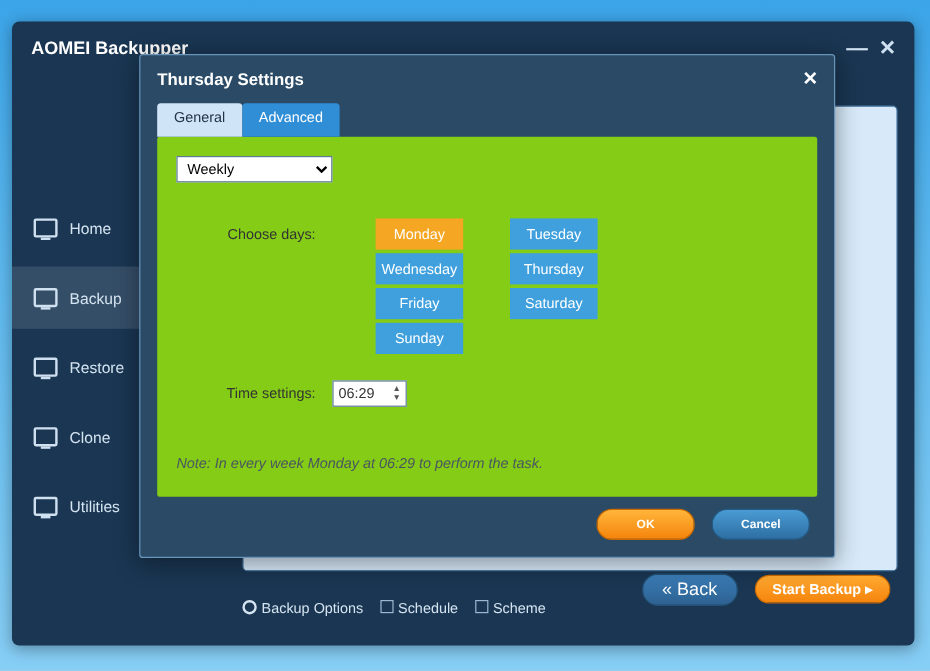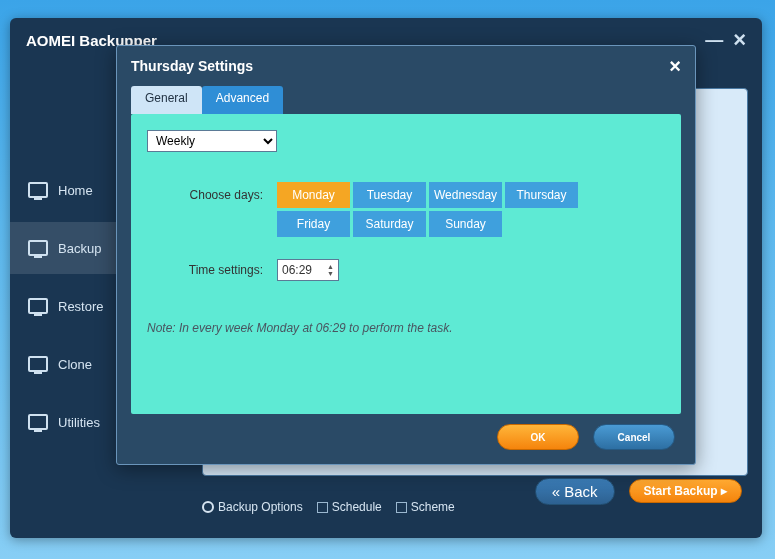--- a/index.html
+++ b/index.html
@@ -28,21 +28,21 @@
 }
 .sidebar-item.active { background: rgba(255,255,255,.12); }
 .sidebar-item .side-icon { width: 20px; height: 16px; border: 2px solid #cfe1f0; border-radius: 2px; position: relative; }
 .sidebar-item .side-icon::after { content: ""; position: absolute; bottom: -4px; left: 4px; width: 8px; height: 2px; background: #cfe1f0; }
 
 
 .footer-bar {
   position: absolute; bottom: 32px; left: 192px; right: 20px; height: 30px;
   display: flex; align-items: center; gap: 14px; color: #d5e4f1; font-size: 12px;
 }
-.footer-bar .opt { display: flex; align-items: center; gap: 4px; cursor: pointer; margin-top: 32px; }
+.footer-bar .opt { display: flex; gap: 4px; cursor: pointer; margin-top: 32px; }
 .footer-bar .chk { width: 11px; height: 11px; border: 1px solid #9bb8d0; display: inline-block; }
 .footer-bar .gear { width: 12px; height: 12px; border: 2px solid #d5e4f1; border-radius: 50%; display:inline-block; }
 .footer-bar .spacer { flex: 1; }
 .btn-back {
   background: linear-gradient(#3b7db8,#2d6191); border: 1px solid #235175; border-radius: 14px;
   padding: 4px 16px; color: #fff; font-size: 15px; cursor: pointer;
 }
 .btn-start {
   background: linear-gradient(#ffa931,#f5840c); border: 1px solid #c96900; border-radius: 14px;
   padding: 4px 14px; color: #fff; font-size: 12px; font-weight: 600; cursor: pointer;
@@ -72,31 +72,31 @@
 
 .tab-strip { height: 28px; display: flex; padding-left: 14px; }
 .tab {
   padding: 5px 14px; font-size: 12px; cursor: pointer; border-top-left-radius: 3px; border-top-right-radius: 3px;
   margin-right: 0px;
 }
 .tab.active { background: #cfe5f7; color: #234; }
 .tab.inactive { background: #2f8ed6; color: #ffffff; }
 
 .dialog-body {
-  background: #5eead4; margin: 0 14px; border-radius: 2px; height: 300px; padding: 16px; color: #333;
+  background: #84cc16; margin: 0 14px; border-radius: 2px; height: 300px; padding: 16px; color: #333;
 }
 .freq-select {
   width: 130px; height: 22px; background: #fff; border: 1px solid #5b7a96; font-size: 12px; padding: 1px 4px;
 }
 .row { display: flex; align-items: flex-start; margin-top: 30px; }
 .row-label { width: 130px; text-align: right; padding-right: 14px; font-size: 12px; padding-top: 6px; }
 .days-grid { display: flex; flex-wrap: wrap; gap: 3px; width: 310px; }
 .day-btn {
   width: 73px; height: 26px; display: flex; align-items: center; justify-content: center;
-  font-size: 12px; color: #fff; background: #3fa0dd; cursor: pointer;
+  font-size: 12px; color: #fff; background: #3fa0dd; cursor: pointer; margin-left: 36px;
 }
 .day-btn.selected { background: #f5a623; }
 .time-input {
   width: 62px; height: 22px; border: 1px solid #5b7a96; background: #fff; display: flex; align-items: center;
   padding: 0 4px; font-size: 12px; justify-content: space-between;
 }
 .time-input .spin { display: flex; flex-direction: column; font-size: 7px; line-height: 7px; cursor: pointer; color: #555;}
 .note { font-size: 12px; font-style: italic; color: #4a5560; margin-top: 40px; }
 
 .dialog-btns {

